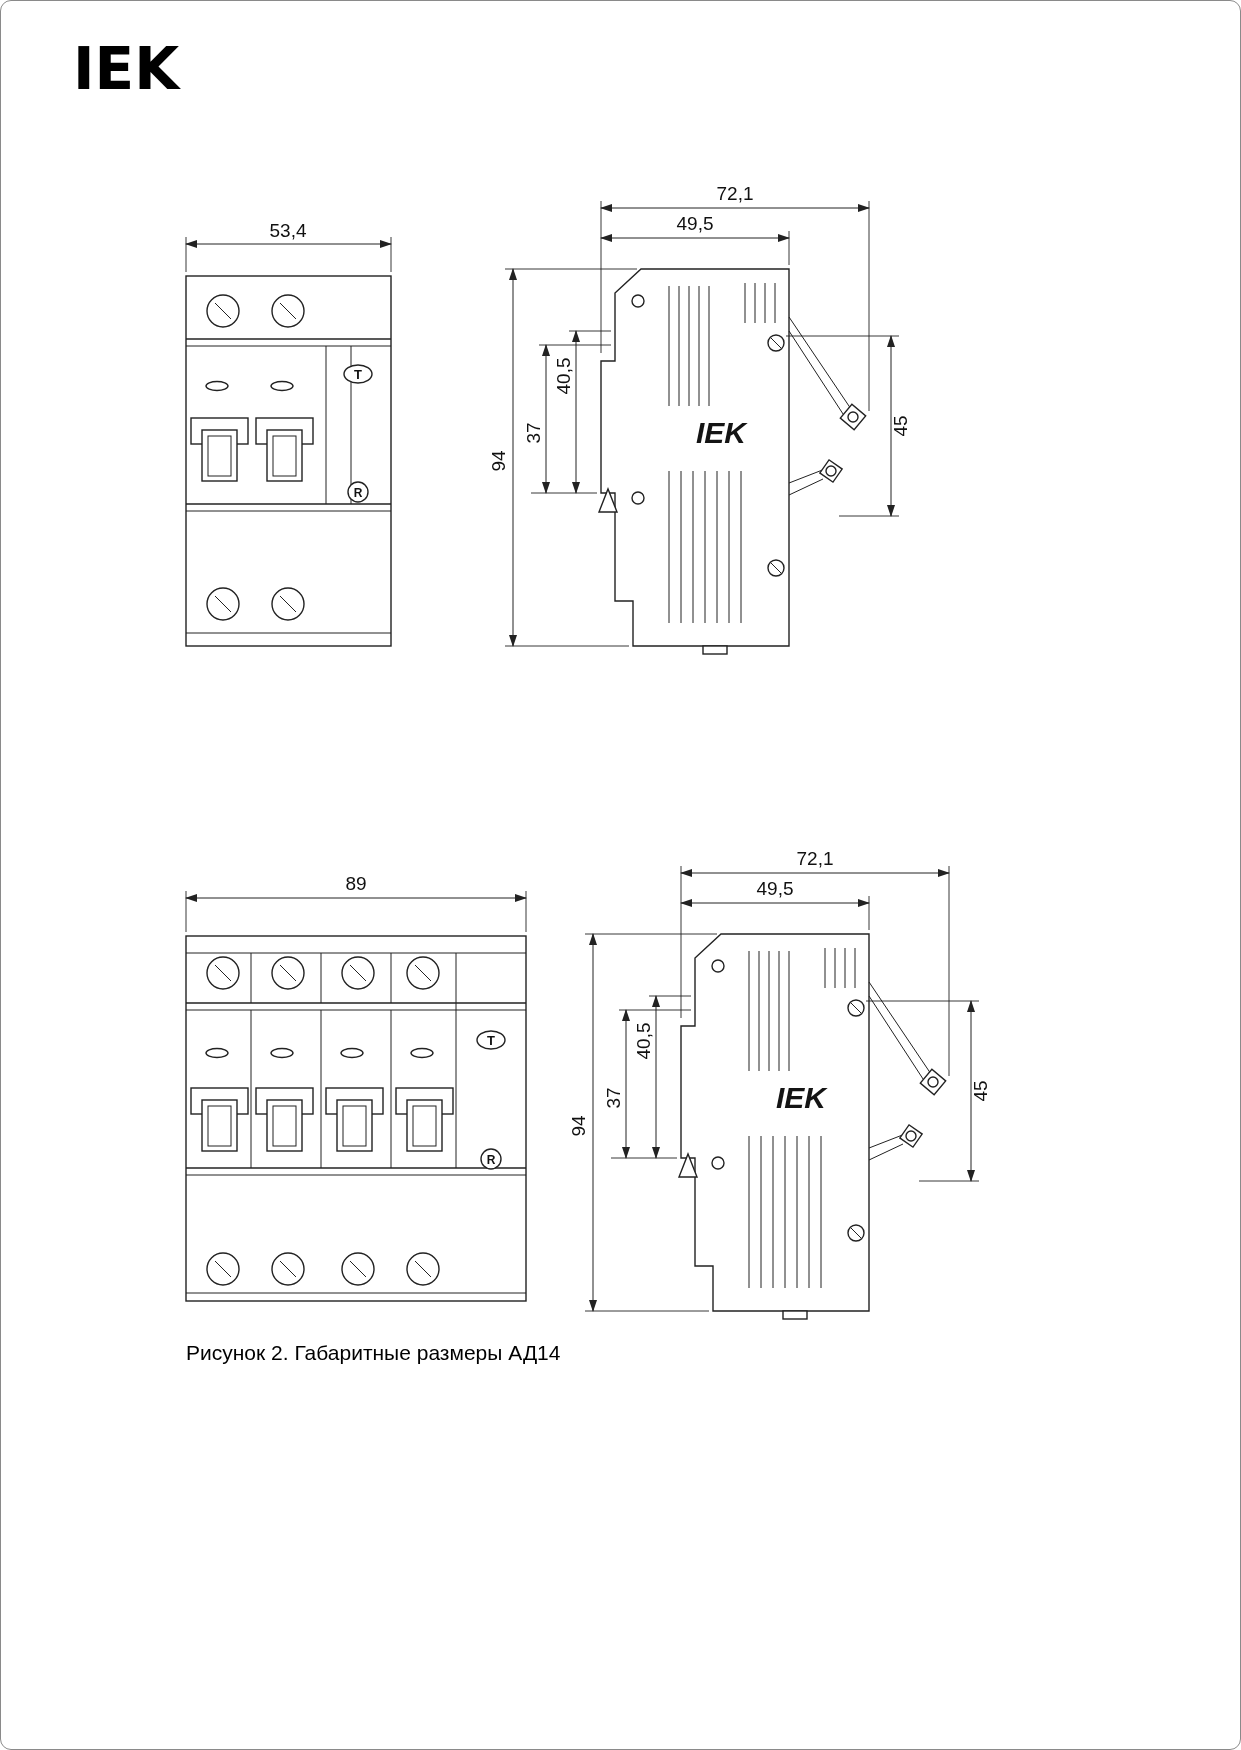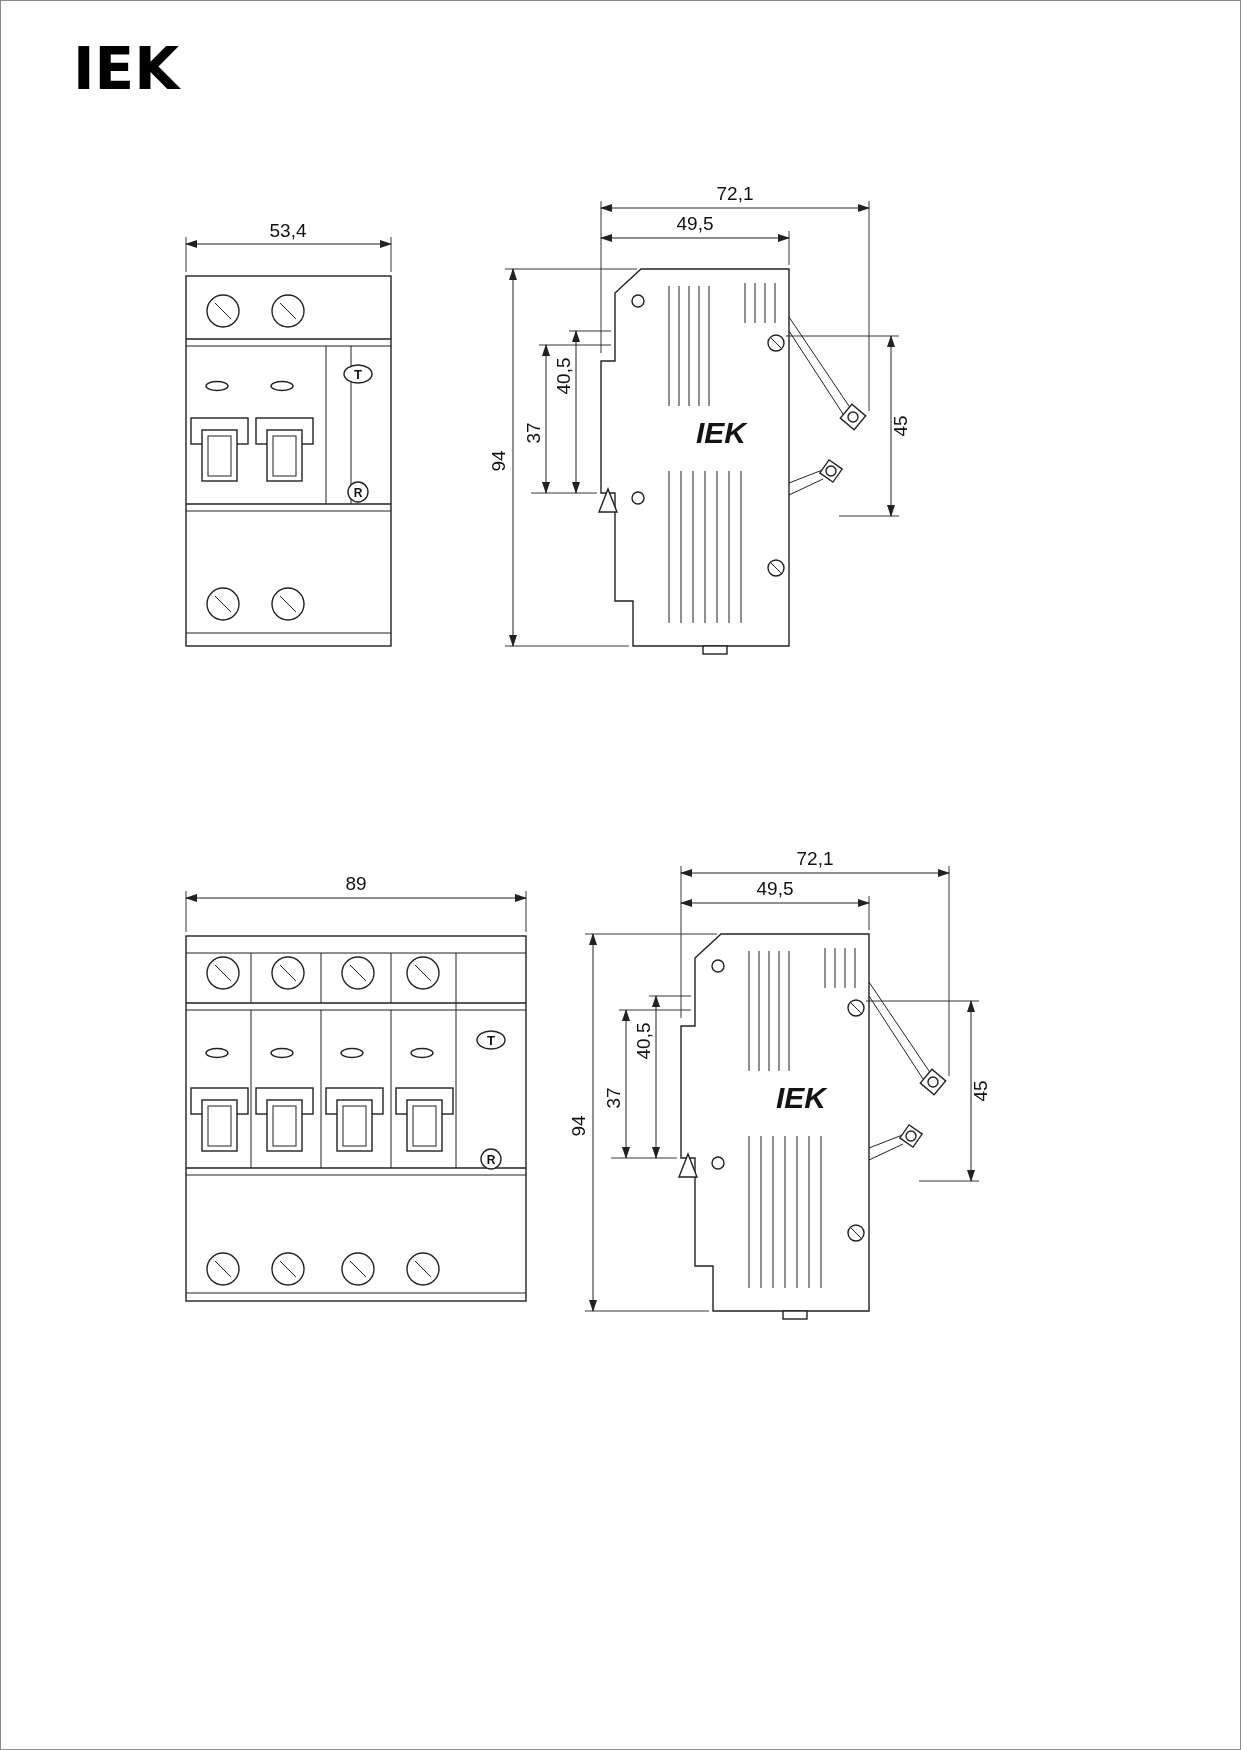--- a/index.html
+++ b/index.html
@@ -1,18 +1,18 @@
 <!DOCTYPE html>
 <html><head>
 <meta charset="utf-8">
 <style>
   html,body{margin:0;padding:0;background:#fff;}
   .page{
     position:relative;width:1241px;height:1750px;background:#fff;
-    border:1px solid #8a8a8a;border-radius:0;box-sizing:border-box;
+    border:1px solid #8a8a8a;border-radius:11px;box-sizing:border-box;
     font-family:"Liberation Sans",sans-serif;overflow:hidden;color:#000;
   }
   .logo{
     position:absolute;left:72px;top:34px;
     font-size:58px;font-weight:800;letter-spacing:0px;color:#000;
     font-family:"DejaVu Sans",sans-serif;
   }
   .caption{position:absolute;font-size:21px;color:#000;}
   svg{position:absolute;}
   .ln{fill:none;stroke:#222;stroke-width:1.4;}
@@ -357,14 +357,15 @@
 
       <g>
         <line class="ext" x1="705" y1="165" x2="818" y2="165"></line>
         <line class="ext" x1="758" y1="345" x2="818" y2="345"></line>
         <line class="dim" x1="810" y1="165" x2="810" y2="345" marker-start="url(#arr)" marker-end="url(#arr)"></line>
         <text class="dimtxt" x="826" y="255" text-anchor="middle" transform="rotate(-90 826 255)">45</text>
       </g>
     </g>
   </svg>
 
+  <div class="caption" style="left:185px;top:1340px;">Рисунок 2. Габаритные размеры АД14</div>
 
 </div>
 
 </body></html>

